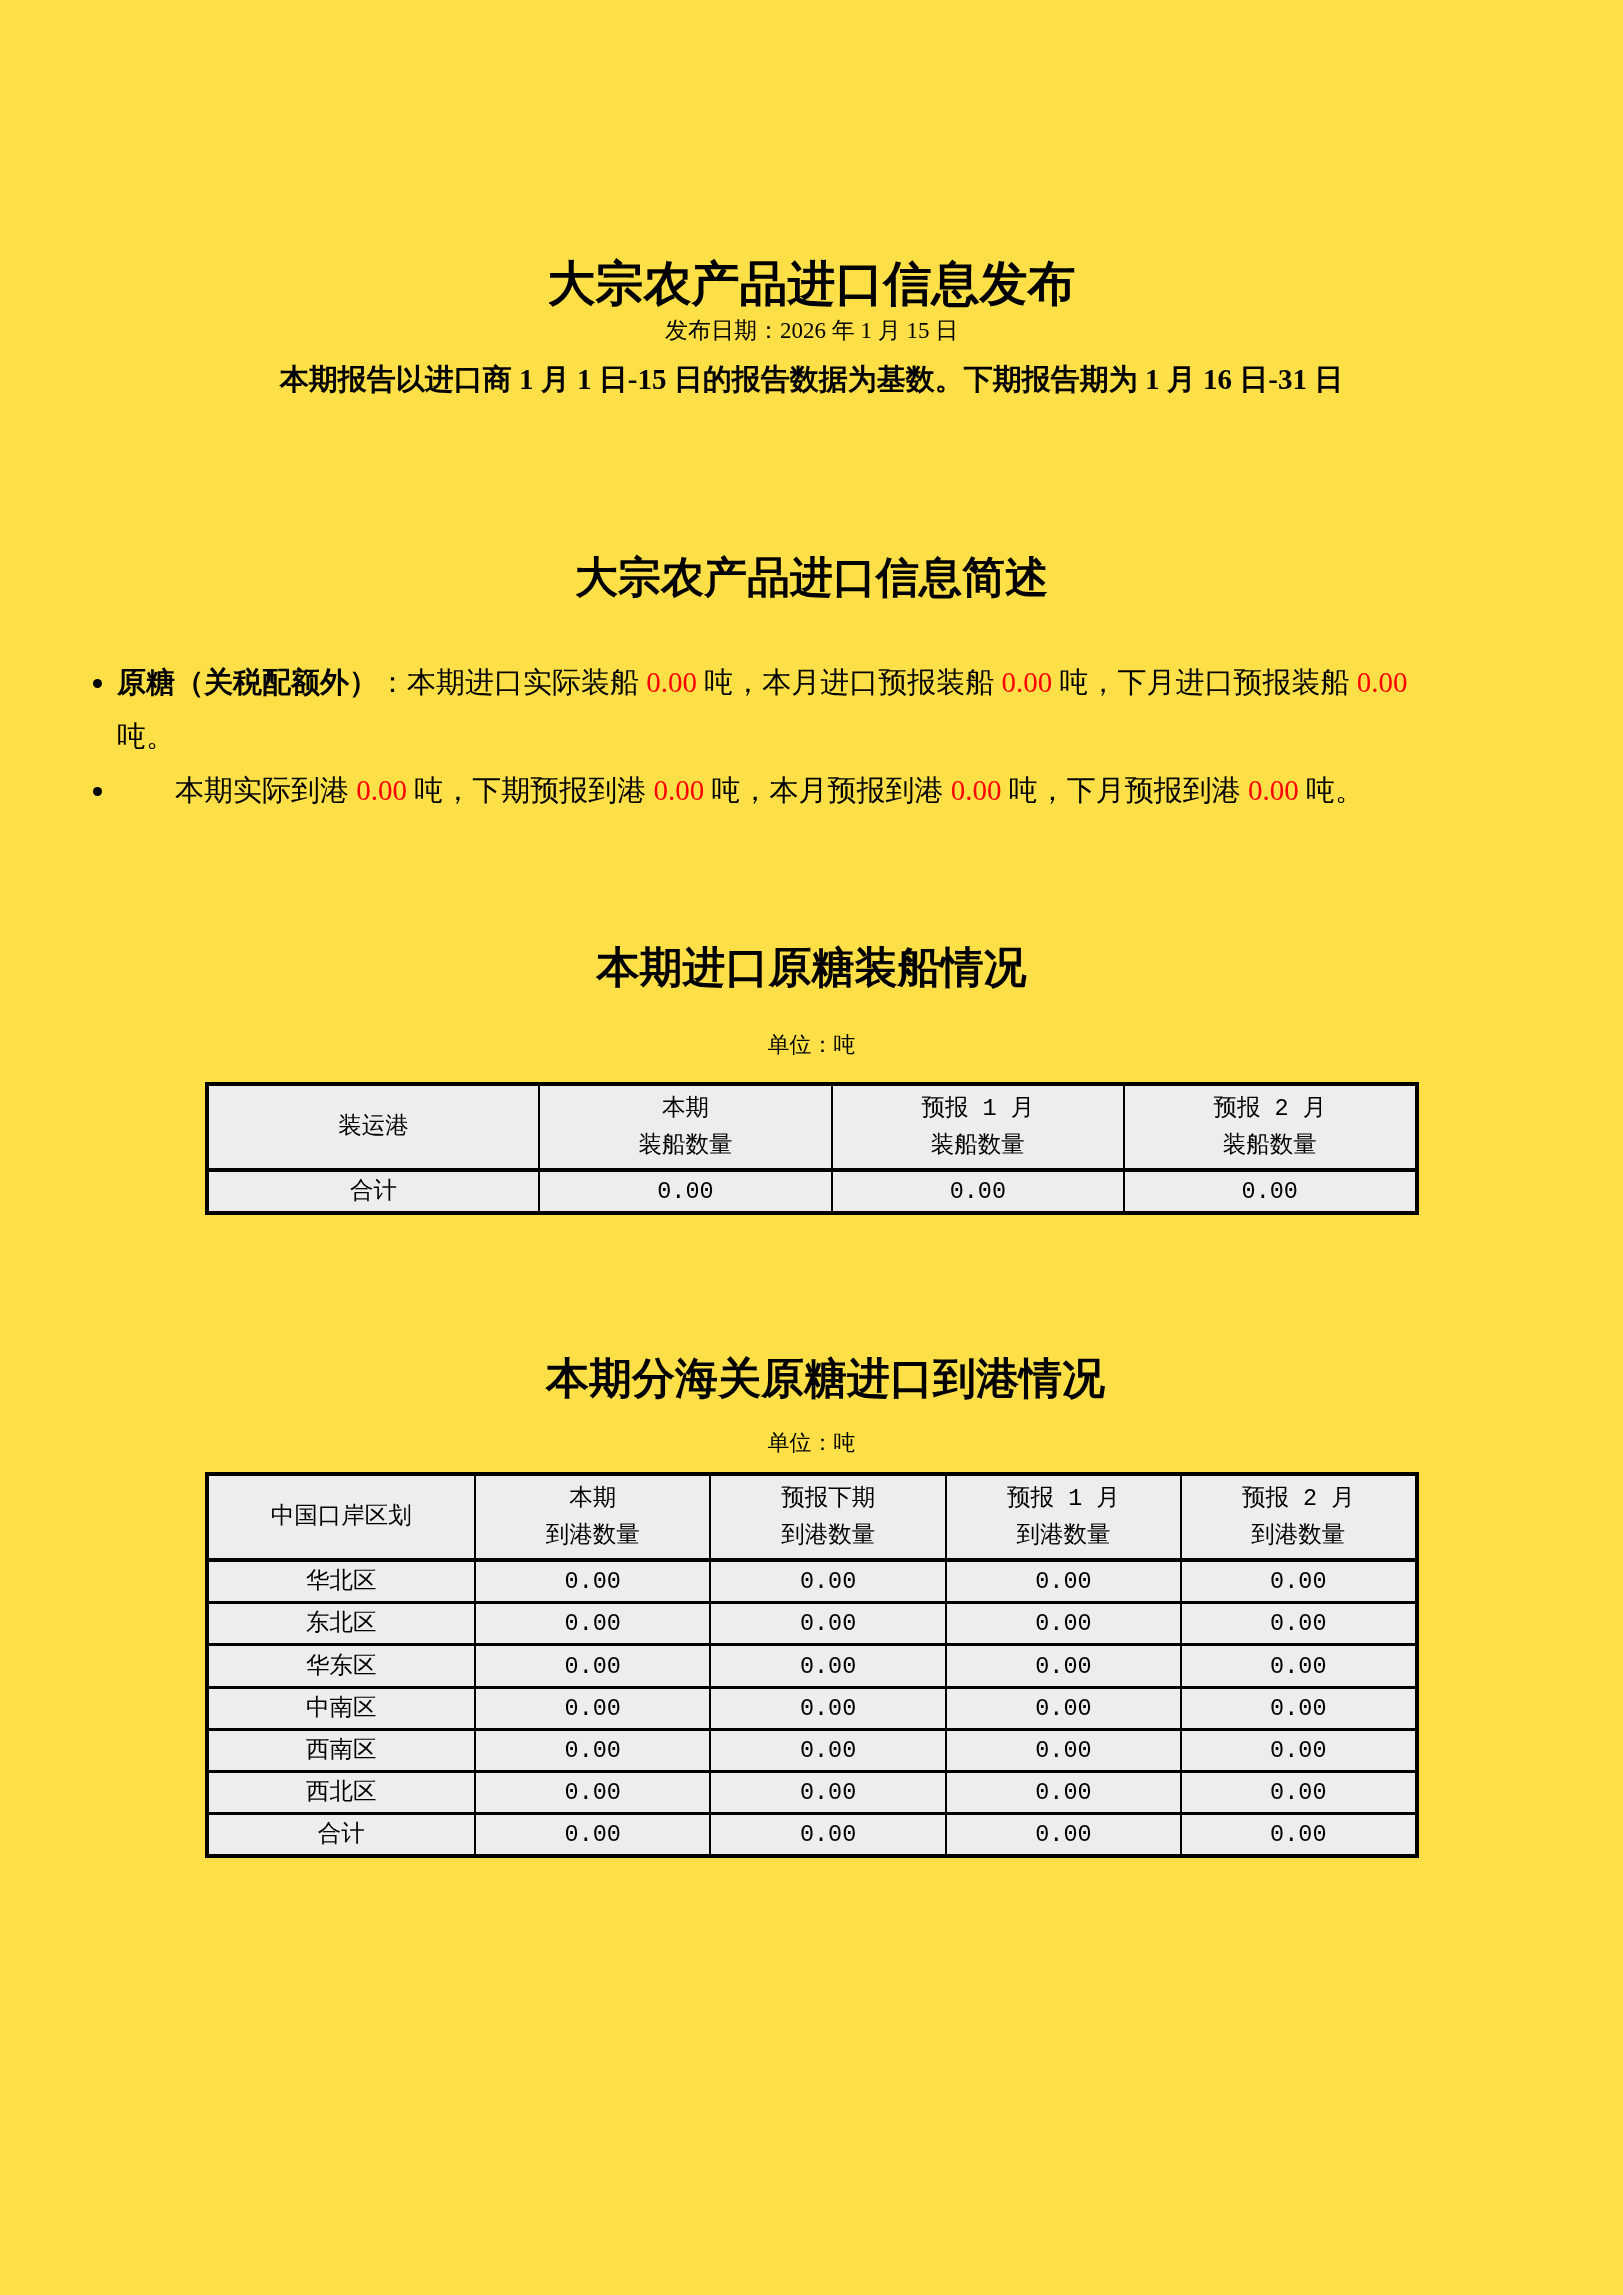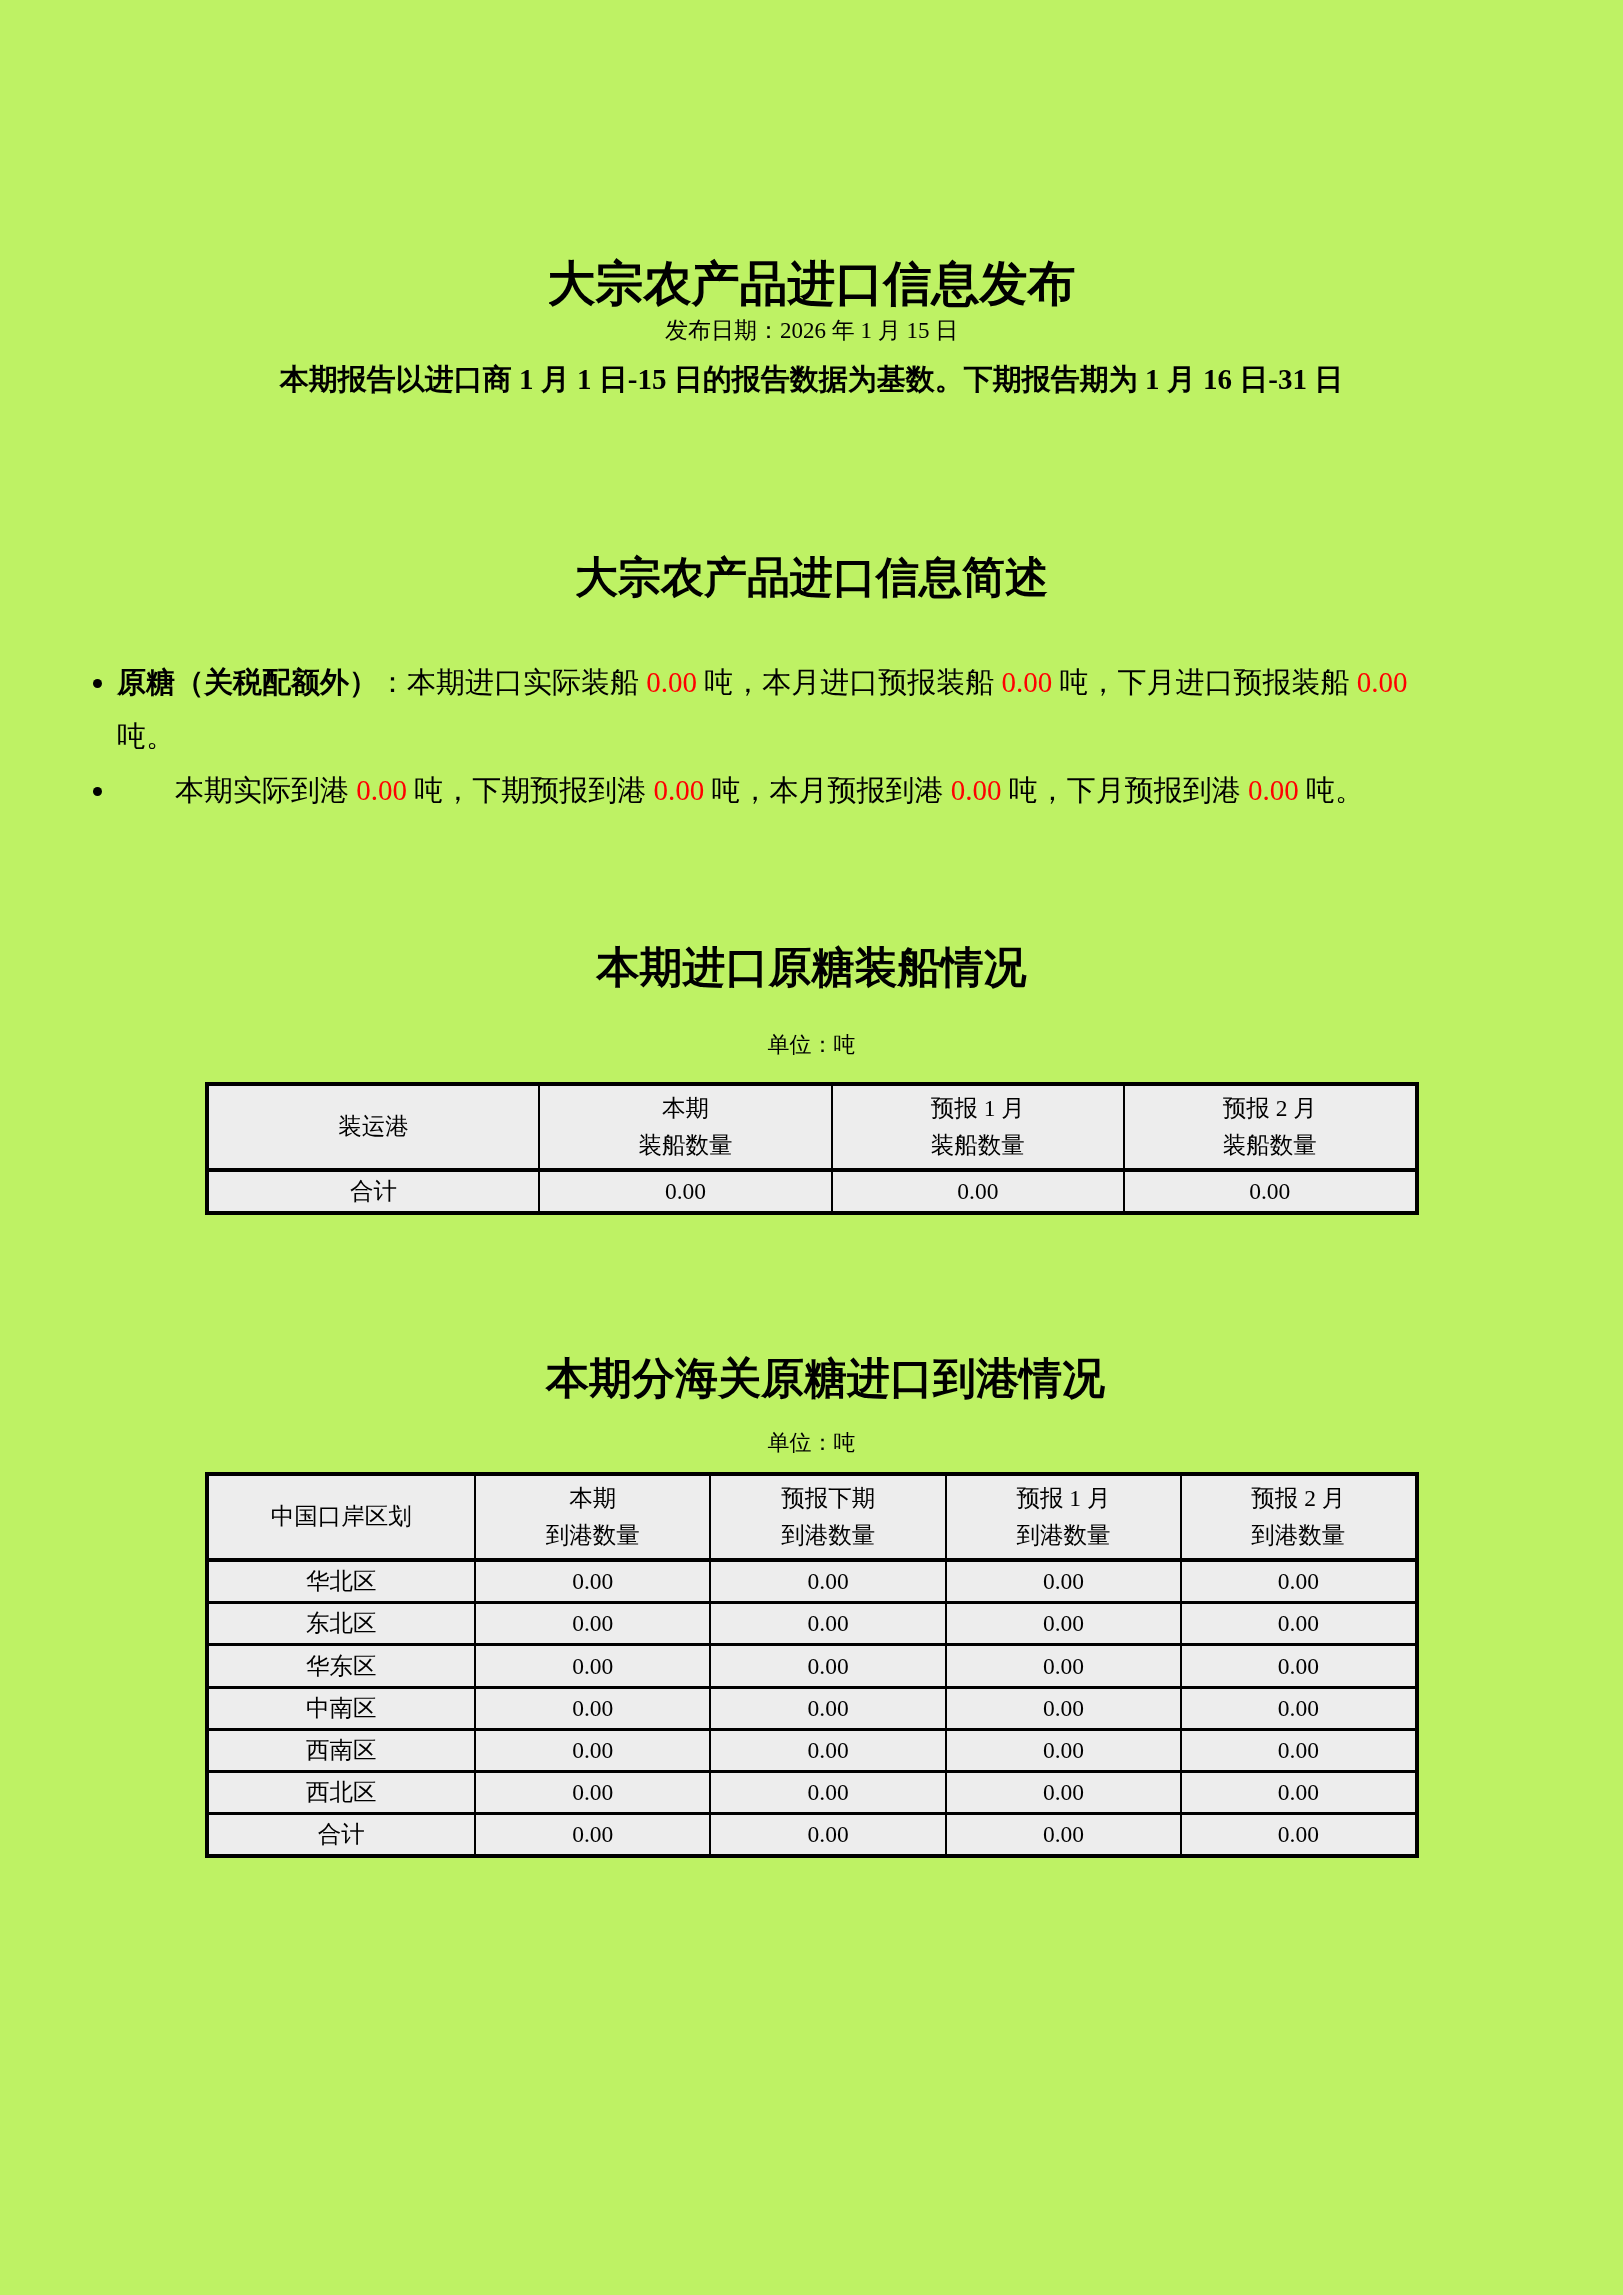--- a/index.html
+++ b/index.html
@@ -1,20 +1,20 @@
 <!DOCTYPE html>
 <html style="font-size:8.2px"><head>
 <meta charset="utf-8">
 <style>
   html, body { margin: 0; padding: 0; background: #ffffff; }
   .page {
     position: relative;
     width: 1623px;
     height: 2295px;
-    background: #bef264;
+    background: #fde047;
     color: #000000;
     font-family: "Liberation Serif", "DejaVu Serif", serif;
     box-sizing: border-box;
     padding-top: 256px;
     overflow: hidden;
   }
   .doc-title {
     font-size: 48px;
     font-weight: bold;
     line-height: 1.15;
@@ -60,20 +60,21 @@
   .mt-unit1 { margin-top: 36px; }
   .mt-unit2 { margin-top: 25.6px; }
   table {
     border-collapse: collapse;
     width: 1214px;
     margin: 23px auto 0 auto;
     background: #ededed;
     text-align: center;
     font-size: 23.5px;
     table-layout: fixed;
+    font-family: Liberation Mono, monospace;
   }
   .t2 { margin-top: 15.3px; }
   th, td {
     border-left: 2px solid #000;
     border-right: 2px solid #000;
     border-top: 3.1px solid #000;
     border-bottom: 3.1px solid #000;
     padding: 0;
     font-weight: normal;
   }

